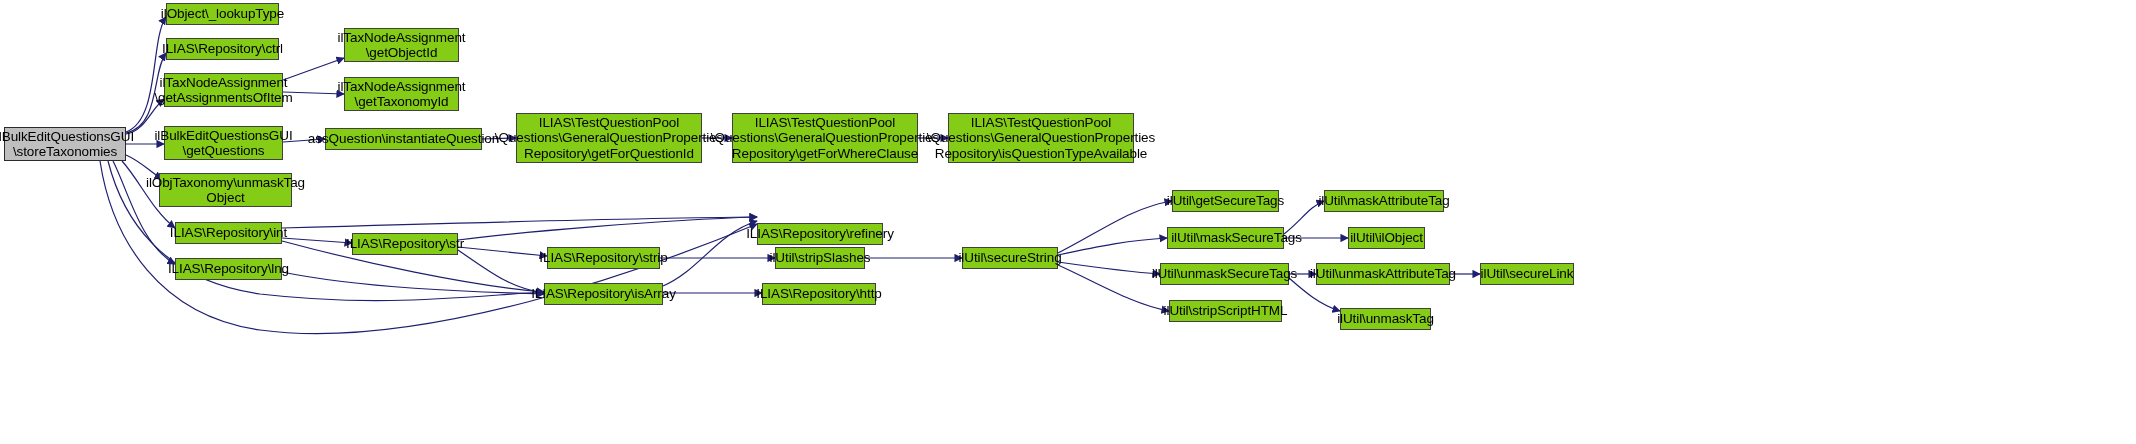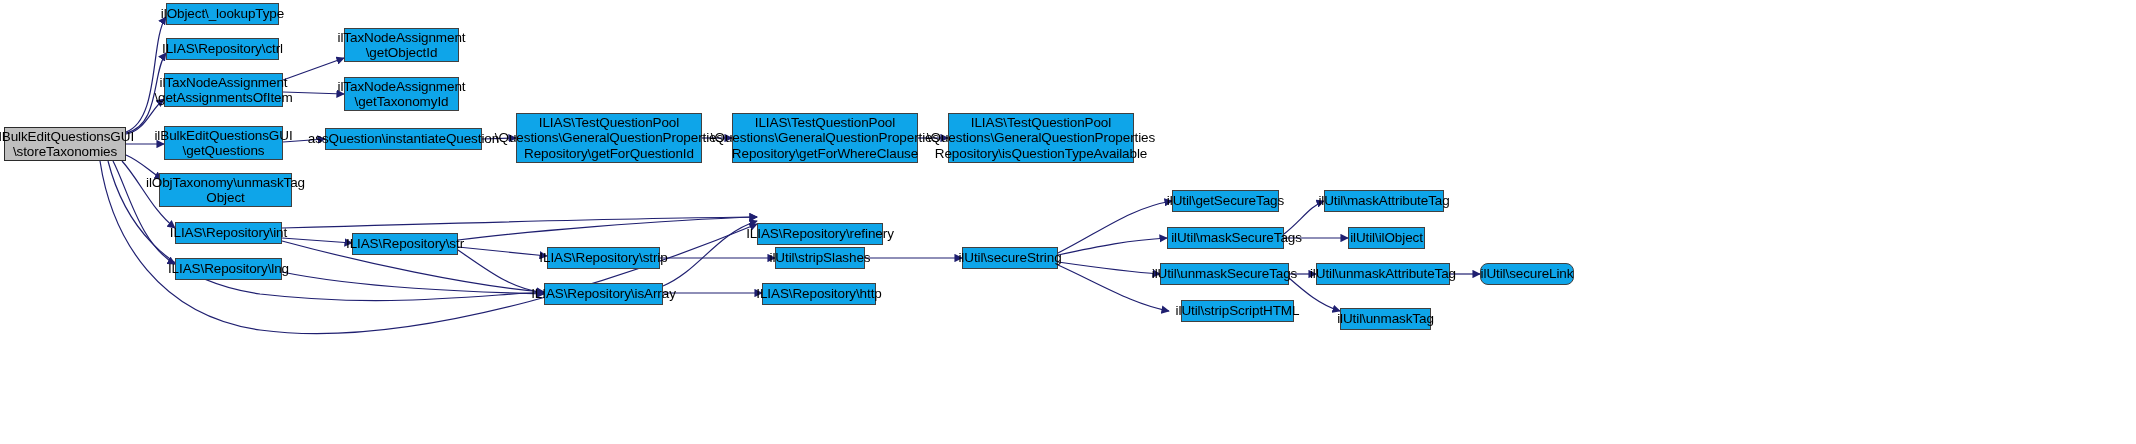--- a/index.html
+++ b/index.html
@@ -21,21 +21,21 @@
     left: 0;
     top: 0;
     width: 2136px;
     height: 444px;
     pointer-events: none;
   }
   .node {
     position: absolute;
     box-sizing: border-box;
     border: 1px solid #404040;
-    background: #0ea5e9;
+    background: #84cc16;
     color: #000000;
     display: flex;
     align-items: center;
     justify-content: center;
     text-align: center;
     font-size: 13.5px;
     line-height: 15.5px;
     letter-spacing: -0.1px;
     white-space: pre-line;
     padding: 0 3px;
@@ -124,20 +124,20 @@
       <div class="node" style="left: 352px; top: 233px; width: 106px; height: 22px;">ILIAS\Repository\str</div>
       <div class="node" style="left: 547px; top: 247px; width: 113px; height: 22px;">ILIAS\Repository\strip</div>
       <div class="node" style="left: 544px; top: 283px; width: 119px; height: 22px;">ILIAS\Repository\isArray</div>
       <div class="node" style="left: 762px; top: 283px; width: 114px; height: 22px;">ILIAS\Repository\http</div>
       <div class="node" style="left: 757px; top: 208px; width: 126px; height: 22px; margin-top: 15px;">ILIAS\Repository\refinery</div>
       <div class="node" style="left: 775px; top: 247px; width: 90px; height: 22px;">ilUtil\stripSlashes</div>
       <div class="node" style="left: 962px; top: 247px; width: 96px; height: 22px;">ilUtil\secureString</div>
       <div class="node" style="left: 1172px; top: 190px; width: 107px; height: 22px;">ilUtil\getSecureTags</div>
       <div class="node" style="left: 1167px; top: 227px; width: 117px; height: 22px; padding-left: 25px;">ilUtil\maskSecureTags</div>
       <div class="node" style="left: 1160px; top: 263px; width: 129px; height: 22px;">ilUtil\unmaskSecureTags</div>
-      <div class="node" style="left: 1169px; top: 300px; width: 113px; height: 22px; margin-left: 12px;">ilUtil\stripScriptHTML</div>
+      <div class="node" style="left: 1169px; top: 300px; width: 113px; height: 22px;">ilUtil\stripScriptHTML</div>
       <div class="node" style="left: 1324px; top: 190px; width: 120px; height: 22px;">ilUtil\maskAttributeTag</div>
       <div class="node" style="left: 1348px; top: 227px; width: 77px; height: 22px;">ilUtil\ilObject</div>
       <div class="node" style="left: 1316px; top: 263px; width: 134px; height: 22px;">ilUtil\unmaskAttributeTag</div>
       <div class="node" style="left: 1340px; top: 300px; width: 91px; height: 22px; margin-top: 8px;">ilUtil\unmaskTag</div>
-      <div class="node" style="left: 1480px; top: 263px; width: 94px; height: 22px; border-radius: 8px;">ilUtil\secureLink</div>
+      <div class="node" style="left: 1480px; top: 263px; width: 94px; height: 22px;">ilUtil\secureLink</div>
     </div>
 </div>
 
 </body></html>

